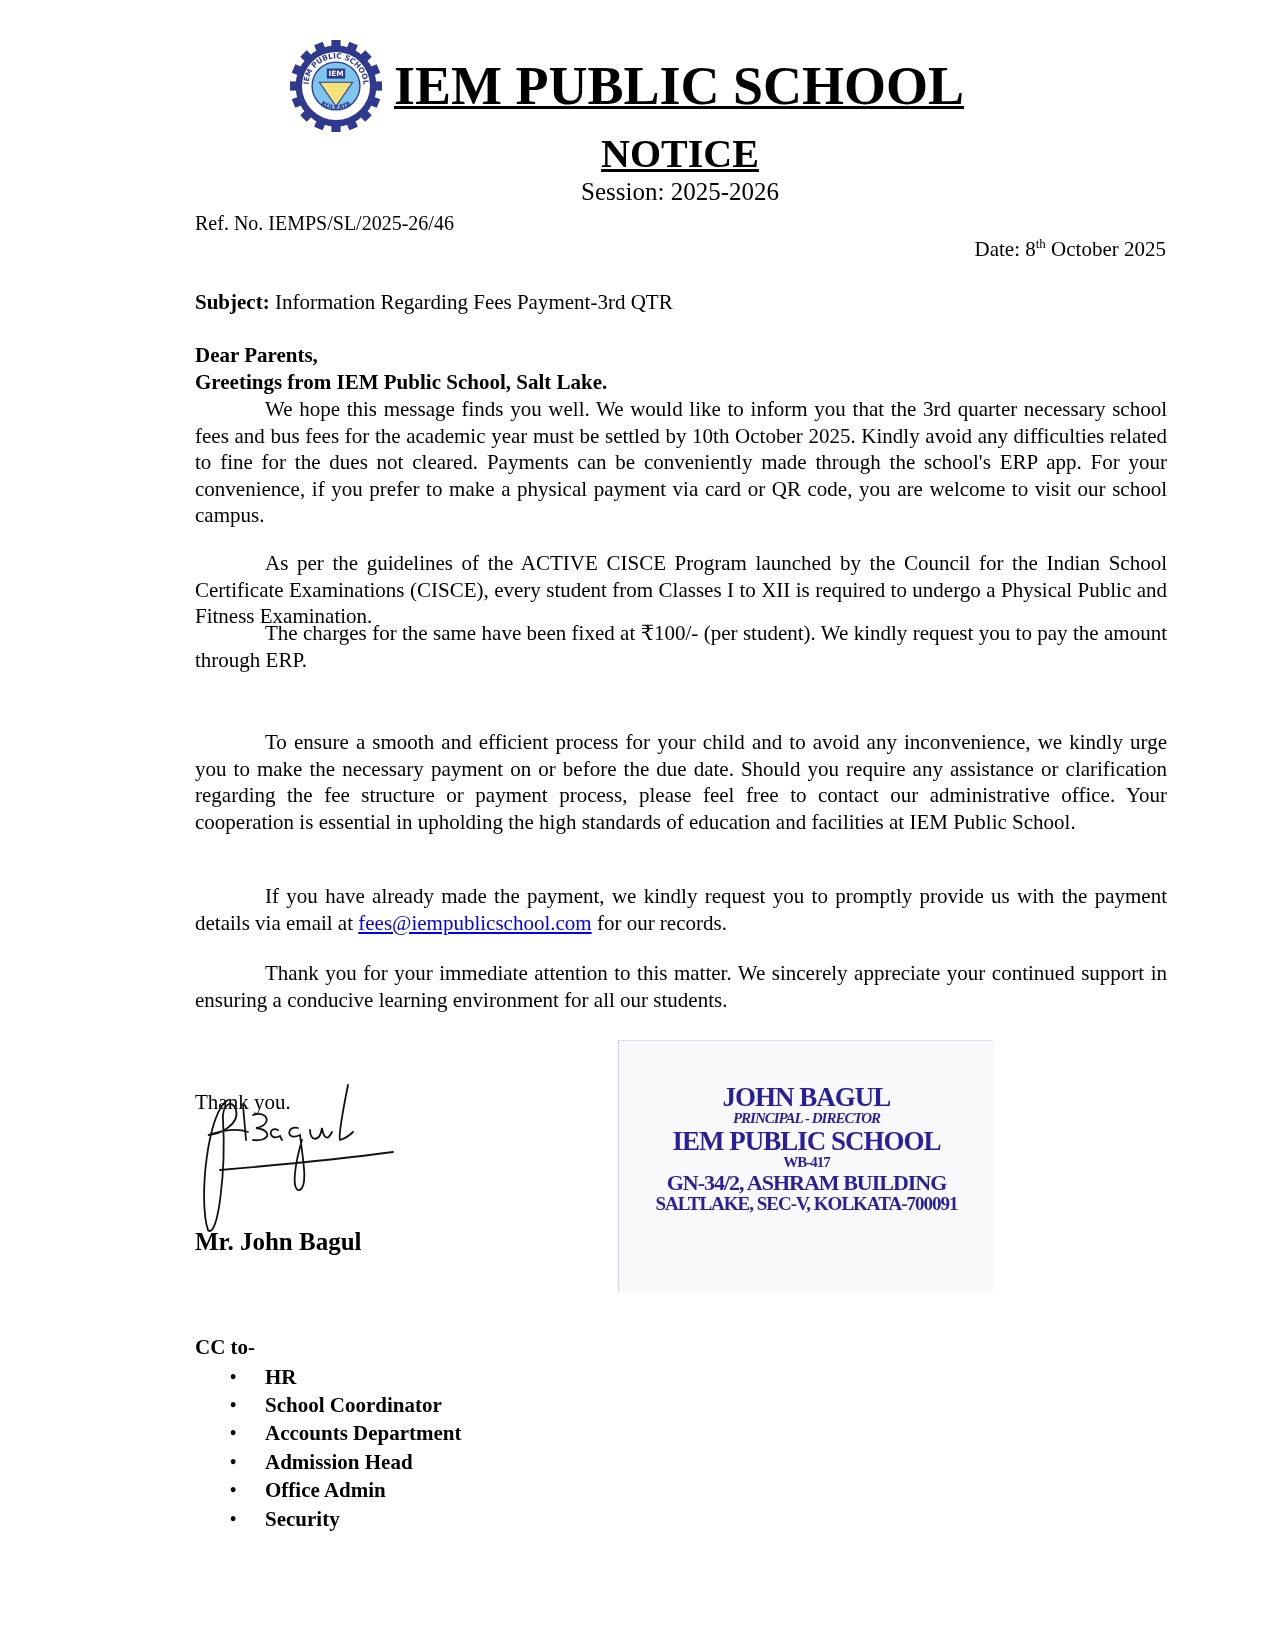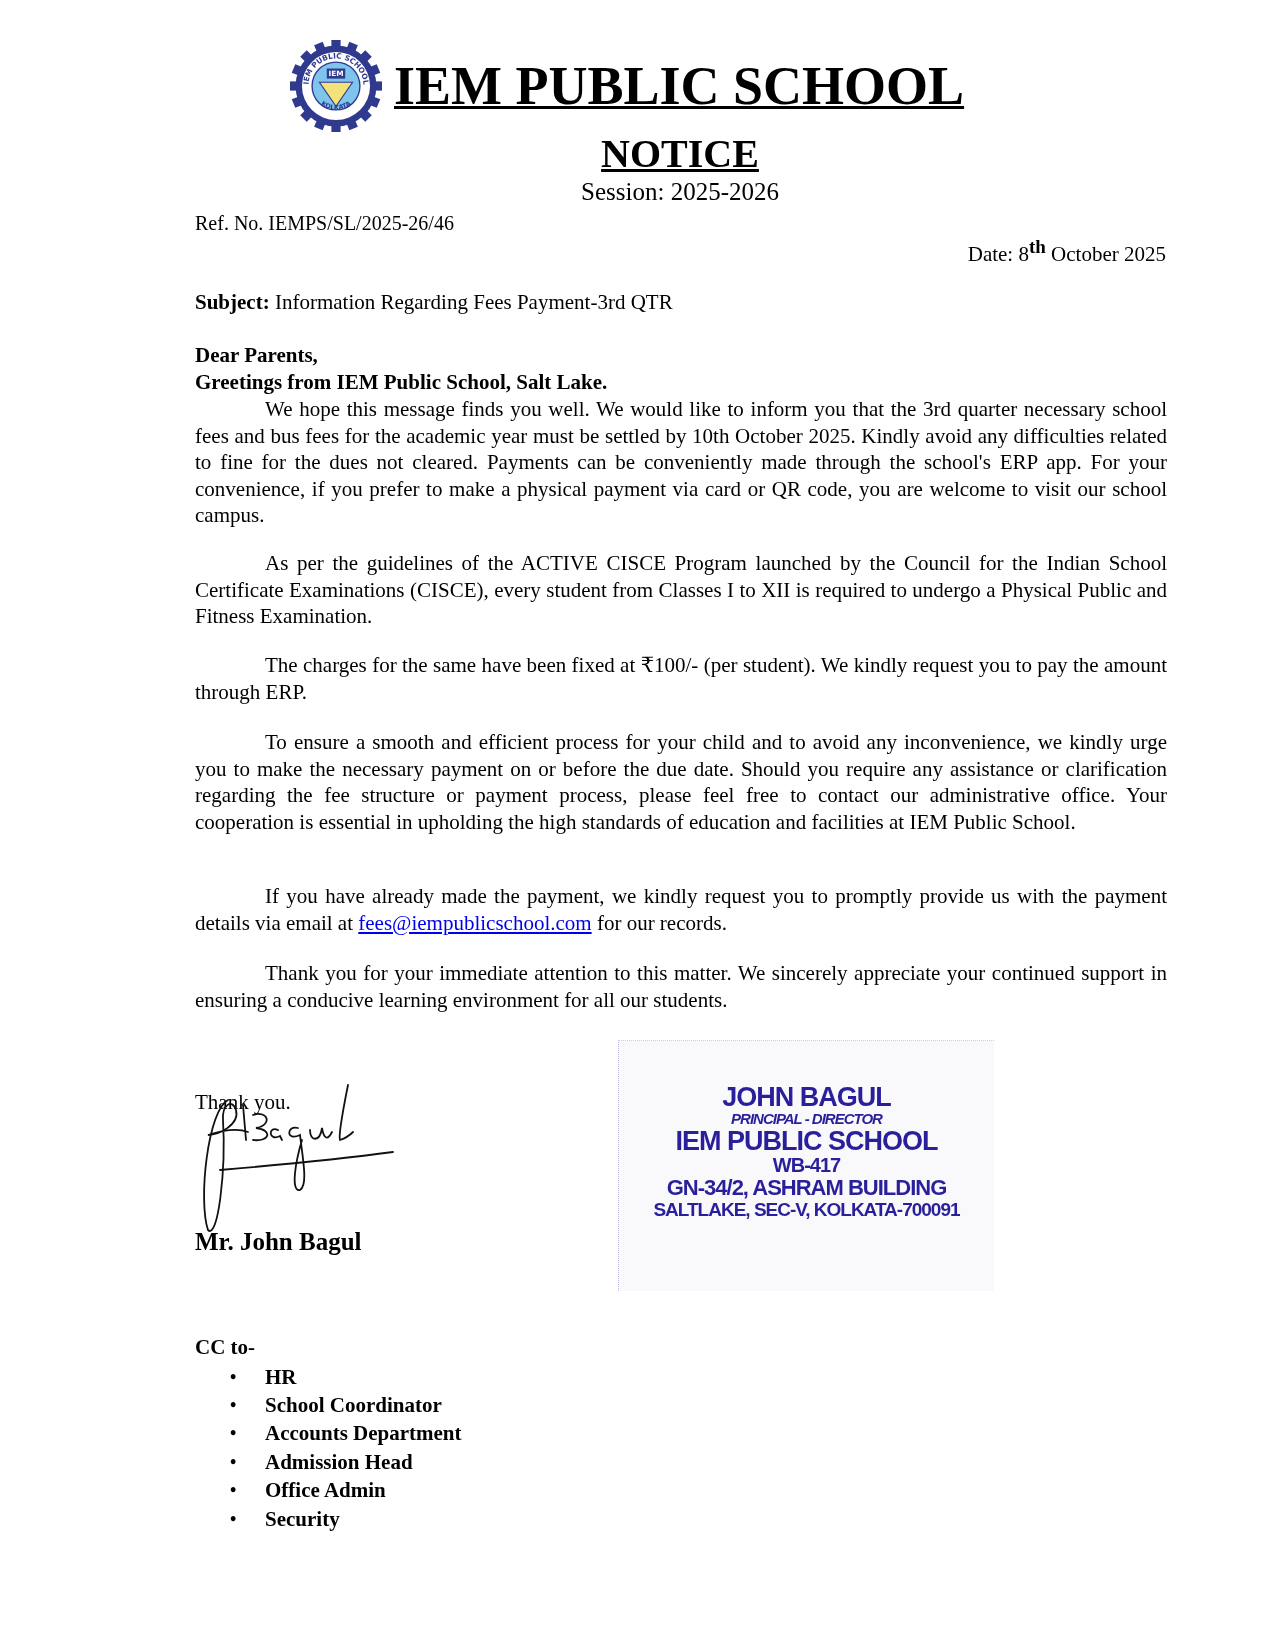--- a/index.html
+++ b/index.html
@@ -11,42 +11,42 @@
   .logo { width: 92px; height: 92px; }
   .school-name { font-size: 54px; font-weight: bold; text-decoration: underline; text-decoration-thickness: 3px;
                  margin-left: 12px; letter-spacing: 0px; line-height: 1; }
 
   .notice-title { position: absolute; left: 0; width: 1360px; text-align: center; top: 134px; font-size: 40px;
                   font-weight: bold; text-decoration: underline; text-decoration-thickness: 3px; line-height: 1; }
   .session { position: absolute; left: 0; width: 1360px; text-align: center; top: 178px; font-size: 25px; }
 
   .ref { position: absolute; left: 195px; top: 212px; font-size: 20px; }
   .date { position: absolute; right: 109px; top: 236px; font-size: 21px; }
-  .date sup { font-size: 19px; font-weight: bold; }
+  .date sup { font-size: 13px; }
 
   .subject { position: absolute; left: 195px; top: 290px; font-size: 21px; }
   .salutation { position: absolute; left: 195px; top: 342px; font-size: 21px; font-weight: bold; line-height: 27px; }
 
   .body { position: absolute; left: 195px; width: 972px; font-size: 21px; line-height: 26.6px; }
   .para { position: absolute; left: 0; width: 972px; text-align: justify; text-indent: 70px; margin: 0; }
   .para a { color: #0000ee; text-decoration: underline; }
 
   .thanks { position: absolute; left: 195px; top: 1090px; font-size: 21px; }
   .signature { position: absolute; left: 198px; top: 1080px; width: 210px; height: 160px; }
   .sig-name { position: absolute; left: 195px; top: 1228px; font-size: 25px; font-weight: bold; }
   .sig-title { position: absolute; left: 195px; top: 1258px; font-size: 21px; line-height: 27px; }
 
   .stamp { position: absolute; left: 618px; top: 1040px; width: 375px; height: 250px;
-           font-family: Liberation Sans, sans-serif; color: #2a1f9a; font-weight: bold;
+           font-family: Liberation Serif, serif; color: #2a1f9a; font-weight: bold;
            text-align: center; background: rgba(230,230,245,0.25); border-left: 1px dotted #bbbbdd; border-top: 1px dotted #ccccee; }
   .stamp div { line-height: 1.05; letter-spacing: -1px; }
   .stamp .s1 { font-size: 27px; margin-top: 42px; }
   .stamp .s2 { font-size: 15px; font-style: italic; }
   .stamp .s3 { font-size: 27px; }
-  .stamp .s4 { font-size: 20px; }
+  .stamp .s4 { font-size: 15px; }
   .stamp .s5 { font-size: 22px; }
   .stamp .s6 { font-size: 19px; }
 
   .cc-label { position: absolute; left: 195px; top: 1335px; font-size: 21px; font-weight: bold; }
   .cc-list { position: absolute; left: 195px; top: 1363px; margin: 0; padding: 0; list-style: none; font-size: 21px; font-weight: bold; }
   .cc-list li { height: 28.4px; display: flex; align-items: center; }
   .cc-list .bullet { width: 70px; padding-left: 35px; box-sizing: border-box; font-size: 18px; }
 </style>
 </head>
 <body>
@@ -100,21 +100,21 @@
   <div class="subject"><b>Subject:</b><span> Information Regarding Fees Payment-3rd QTR</span></div>
 
   <div class="salutation">
     <div>Dear Parents,</div>
     <div>Greetings from IEM Public School, Salt Lake.</div>
   </div>
 
   <div class="body">
     <p class="para" style="top:396px">We hope this message finds you well. We would like to inform you that the 3rd quarter necessary school fees and bus fees for the academic year must be settled by 10th October 2025. Kindly avoid any difficulties related to fine for the dues not cleared. Payments can be conveniently made through the school's ERP app. For your convenience, if you prefer to make a physical payment via card or QR code, you are welcome to visit our school campus.</p>
     <p class="para" style="top:550px">As per the guidelines of the ACTIVE CISCE Program launched by the Council for the Indian School Certificate Examinations (CISCE), every student from Classes I to XII is required to undergo a Physical Public and Fitness Examination.</p>
-    <p class="para" style="top:652px">The charges for the same have been fixed at ₹100/- (per student). We kindly request you to pay the amount through ERP.</p>
+    <p class="para" style="top:620px">The charges for the same have been fixed at ₹100/- (per student). We kindly request you to pay the amount through ERP.</p>
     <p class="para" style="top:729px">To ensure a smooth and efficient process for your child and to avoid any inconvenience, we kindly urge you to make the necessary payment on or before the due date. Should you require any assistance or clarification regarding the fee structure or payment process, please feel free to contact our administrative office. Your cooperation is essential in upholding the high standards of education and facilities at IEM Public School.</p>
     <p class="para" style="top:883px"><span>If you have already made the payment, we kindly request you to promptly provide us with the payment details via email at </span><a href="#">fees@iempublicschool.com</a><span> for our records.</span></p>
     <p class="para" style="top:960px">Thank you for your immediate attention to this matter. We sincerely appreciate your continued support in ensuring a conducive learning environment for all our students.</p>
   </div>
 
   <div class="stamp">
     <div class="s1">JOHN BAGUL</div>
     <div class="s2">PRINCIPAL - DIRECTOR</div>
     <div class="s3">IEM PUBLIC SCHOOL</div>
     <div class="s4">WB-417</div>

